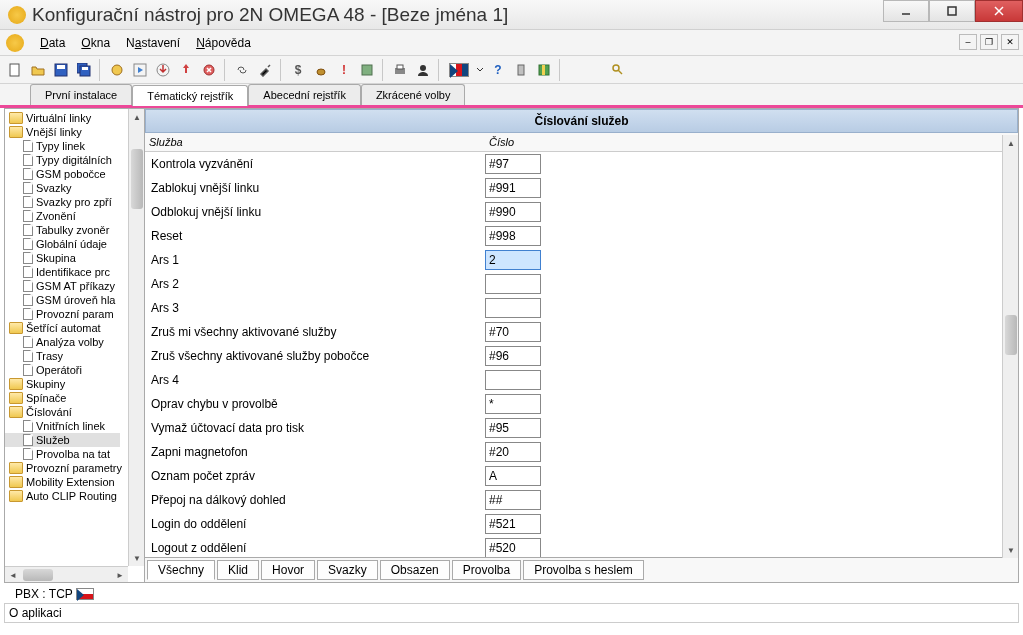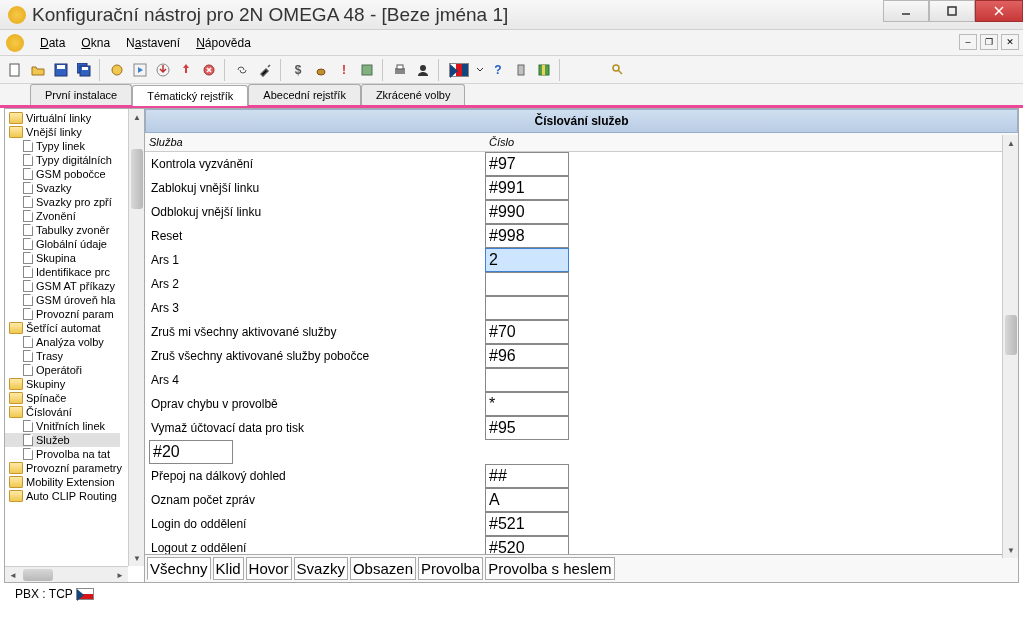--- a/index.html
+++ b/index.html
@@ -66,30 +66,30 @@
   .tree-scroll-h .arr.r{right:0;}
 
   .content-pane { flex:1; display:flex; flex-direction:column; overflow:hidden; background:#fff; position:relative; }
   .content-header { background:linear-gradient(to bottom, #d0dff0, #b8cce4); border:1px solid #99b0cc; text-align:center; padding:4px; font-weight:bold; font-size:12px; }
   .col-header { display:flex; padding:3px 4px; font-size:11px; border-bottom:1px solid #ccc; background:#f8f8f8; }
   .col-header .c1{ flex:0 0 340px; font-style:italic; }
   .col-header .c2{ flex:1; font-style:italic; }
   .rows { flex:1; overflow:hidden; }
   .row { display:flex; align-items:center; padding:2px 4px; font-size:12px; height:24px; }
   .row .c1{ flex:0 0 336px; padding-left:2px; }
-  .row .c2 input{ width:84px; font-size:16px; padding:2px 3px; border:1px solid #888; background:#fff; }
+  .row .c2 input{ width:56px; font-size:12px; padding:2px 3px; border:1px solid #888; background:#fff; }
   .row .c2 input.active { background:#cde5ff; border:1px solid #4080d0; }
   .content-scroll-v { position:absolute; right:0; top:26px; width:16px; bottom:24px; background:#efefef; border-left:1px solid #ccc; }
   .content-scroll-v .thumb{position:absolute;left:2px;width:12px;top:180px;height:40px;background:linear-gradient(to right,#d8d8d8,#b8b8b8);border-radius:3px;}
   .content-scroll-v .arr{position:absolute;left:0;width:16px;height:16px;display:flex;align-items:center;justify-content:center;font-size:8px;color:#555;}
   .content-scroll-v .arr.up{top:0;}
   .content-scroll-v .arr.dn{bottom:0;}
 
   .filterbar { display:flex; border-top:1px solid #aaa; background:#f8f8f8; padding:2px; gap:2px; }
-  .fbtn { padding:2px 2px; border:1px solid #aaa; background:#fdfdfd; font-size:15px; cursor:pointer; }
+  .fbtn { padding:2px 10px; border:1px solid #aaa; background:#fdfdfd; font-size:12px; cursor:pointer; }
   .fbtn.active { background:#fff; border-bottom-color:#fff; }
 
   
   .status { margin:2px 4px 0 4px; font-size:12px; }
   .statline1 { display:flex; align-items:center; padding:2px 0;margin-left:11px; }
   .statflag { width:18px; height:12px; margin-left:3px; position:relative; background: linear-gradient(to bottom, #fff 50%, #d7141a 50%); border:1px solid #888; }
   .statflag::before{content:'';position:absolute;left:0;top:0;border-style:solid;border-width:6px 0 6px 7px;border-color:transparent transparent transparent #11457e;}
   .statline2 { border:1px solid #ccc; padding:2px 4px; }
 
   
@@ -446,29 +446,30 @@
         </div>
         <div class="row">
           <div class="c1">Oprav chybu v provolbě</div>
           <div class="c2"><input type="text" value="*" style=""></div>
         </div>
         <div class="row">
           <div class="c1">Vymaž účtovací data pro tisk</div>
           <div class="c2"><input type="text" value="#95" style=""></div>
         </div>
         <div class="row">
+          <div class="c1">Zapni  magnetofon</div>
           <div class="c2"><input type="text" value="#20" style=""></div>
+        </div>
+        <div class="row">
+          <div class="c1">Oznam počet zpráv</div>
+          <div class="c2"><input type="text" value="A" style=""></div>
         </div>
         <div class="row">
           <div class="c1">Přepoj na dálkový dohled</div>
           <div class="c2"><input type="text" value="##" style=""></div>
-        </div>
-        <div class="row">
-          <div class="c1">Oznam počet zpráv</div>
-          <div class="c2"><input type="text" value="A" style=""></div>
         </div>
         <div class="row">
           <div class="c1">Login do oddělení</div>
           <div class="c2"><input type="text" value="#521" style=""></div>
         </div>
         <div class="row">
           <div class="c1">Logout z oddělení</div>
           <div class="c2"><input type="text" value="#520" style=""></div>
         </div>
       </div>
@@ -487,13 +488,14 @@
       <div class="fbtn">Provolba s heslem</div>
     </div>
   </div>
 </div>
 
 <div class="status">
   <div class="statline1">
     <span>PBX : TCP</span>
     <div class="statflag"></div>
   </div>
+  <div class="statline2">O aplikaci</div>
 </div>
 
 </body></html>

